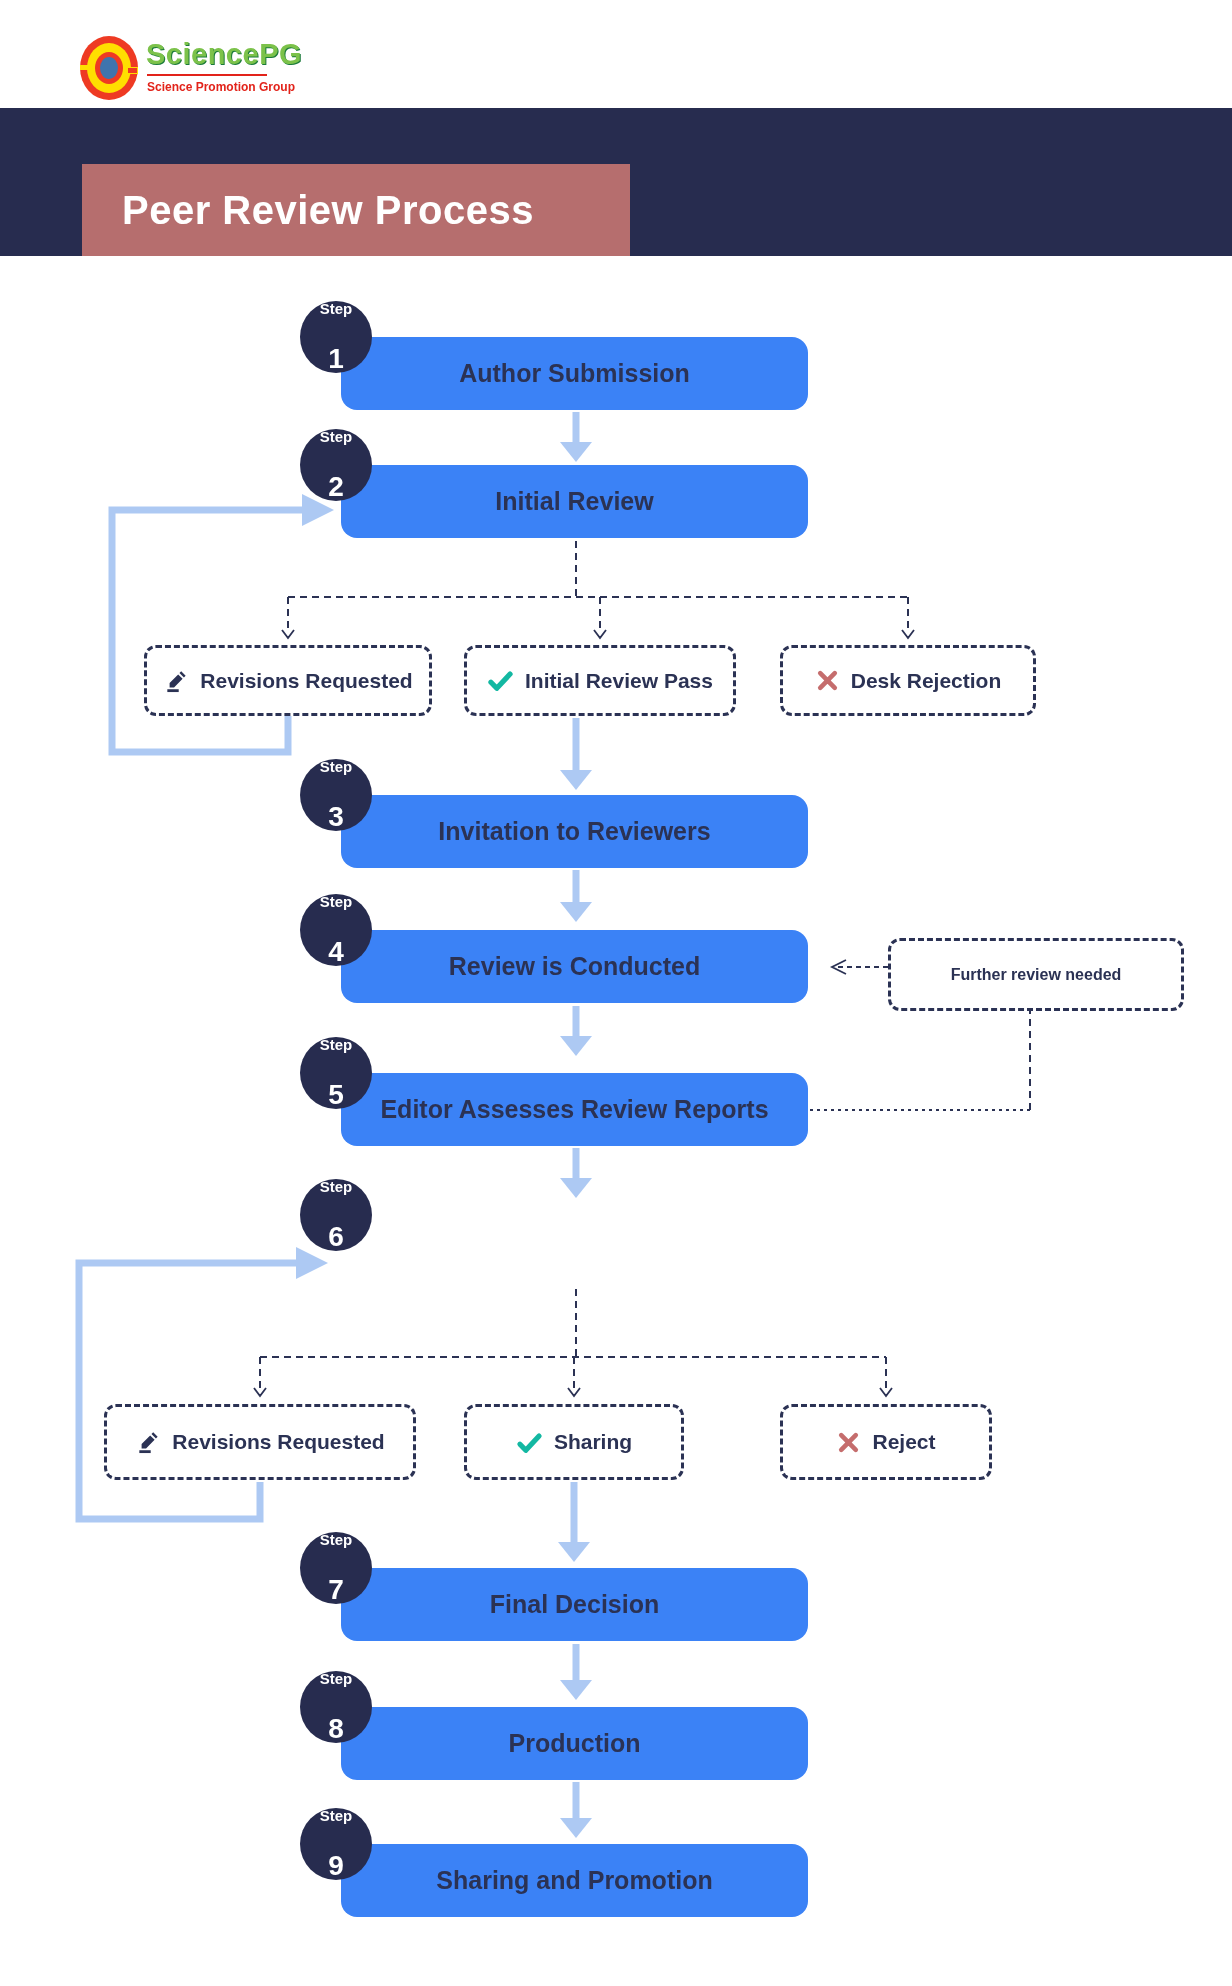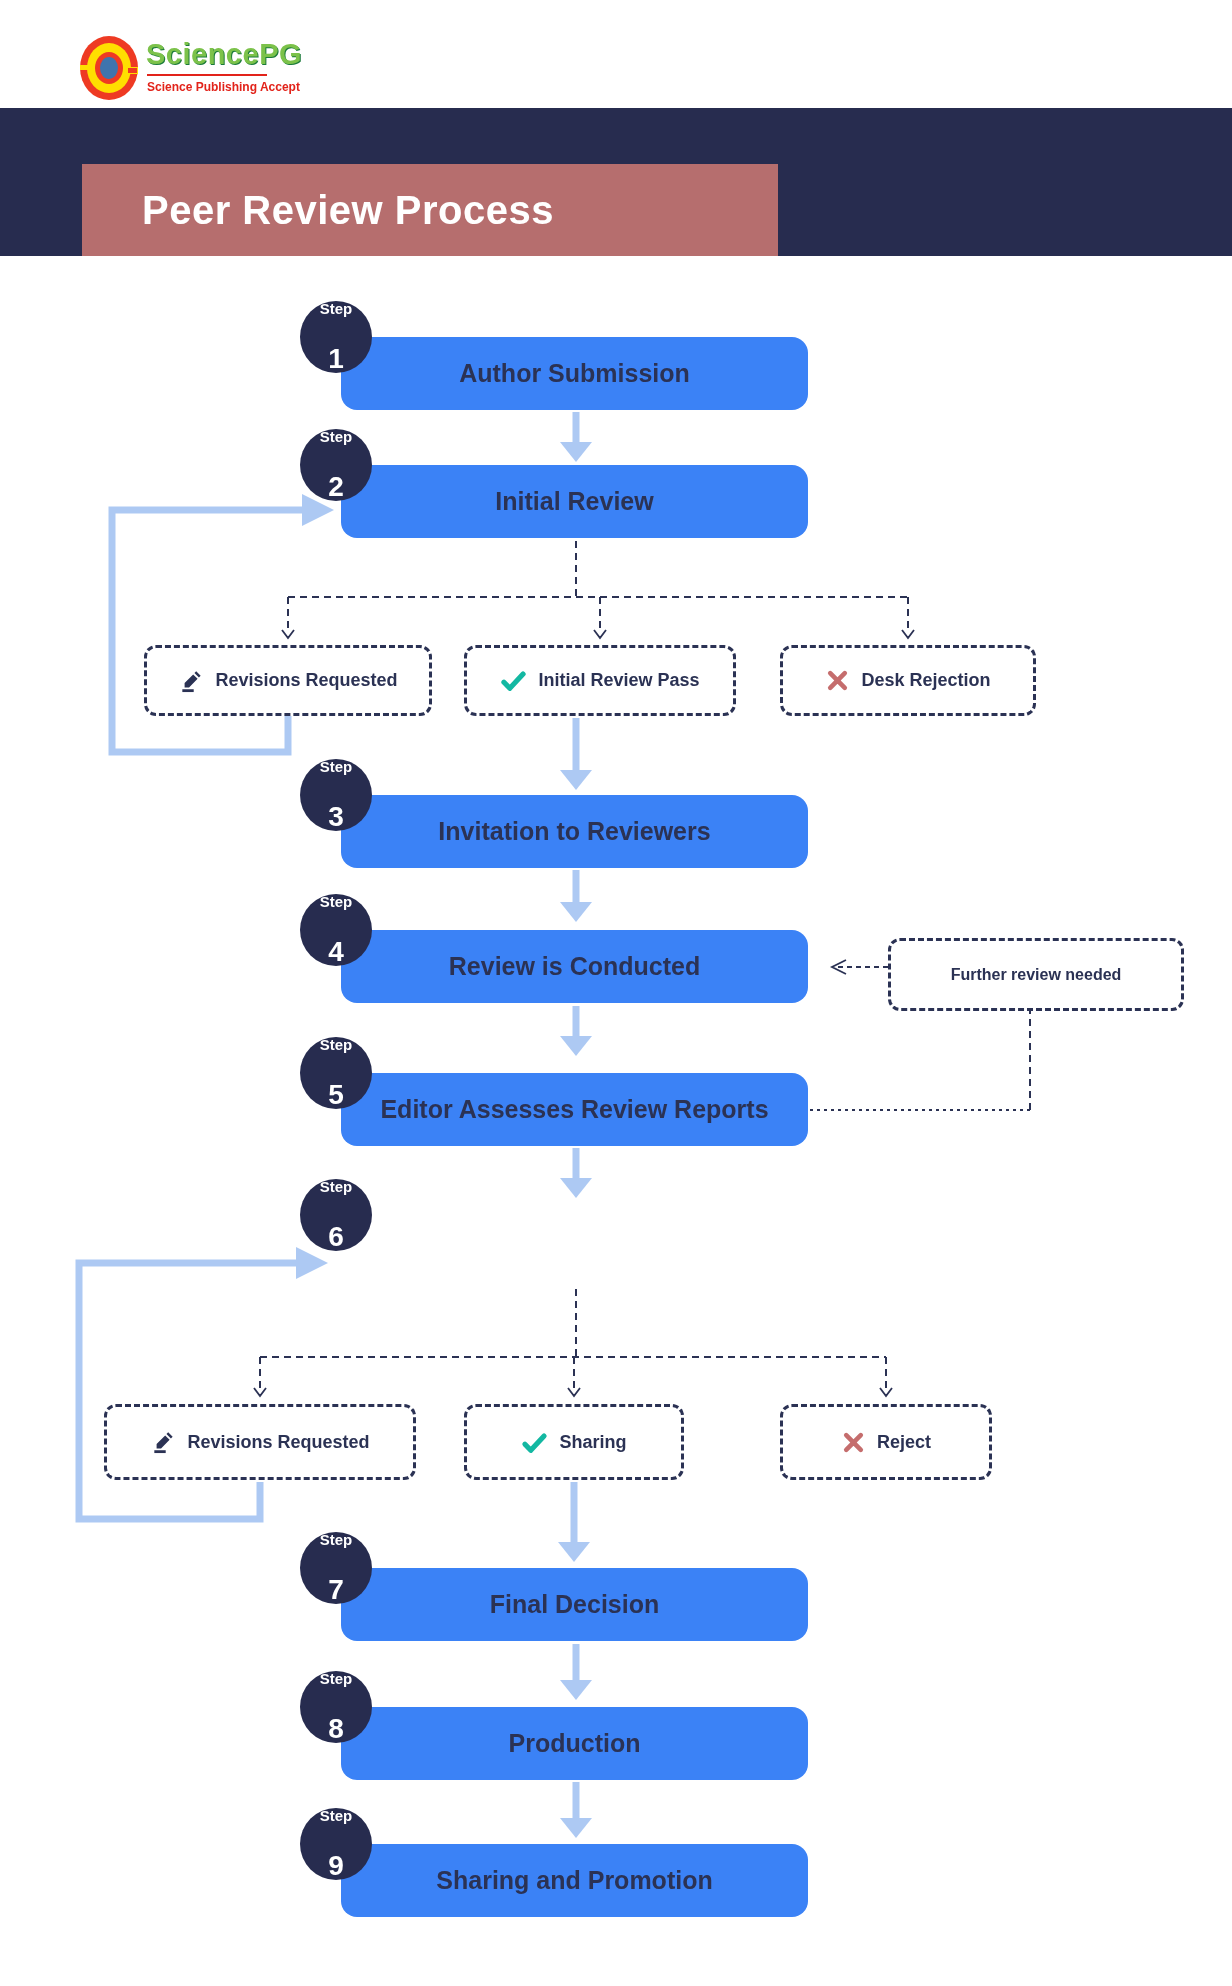--- a/index.html
+++ b/index.html
@@ -1,22 +1,22 @@
 <!DOCTYPE html>
 <html><head>
 <meta charset="utf-8">
 <style>
   html,body{margin:0;padding:0;background:#ffffff;}
   #page{position:relative;width:1232px;height:1986px;background:#ffffff;overflow:hidden;
         font-family:"Liberation Sans","DejaVu Sans",sans-serif;}
 
   
   .navy-band{position:absolute;left:0;top:108px;width:1232px;height:148px;background:#272c4f;}
-  .title-plate{position:absolute;left:82px;top:164px;width:696px;height:92px;background:#b66e6e;
-               display:flex;align-items:center;padding-left:60px;box-sizing:border-box;}
+  .title-plate{position:absolute;left:82px;top:164px;width:548px;height:92px;background:#b66e6e;
+               display:flex;align-items:center;padding-left:40px;box-sizing:border-box;}
   .title-plate h1{margin:0;color:#ffffff;font-size:40px;font-weight:bold;letter-spacing:.5px;}
 
   
   .logo{position:absolute;left:80px;top:14px;width:320px;height:90px;}
   .emblem{position:absolute;left:0;top:22px;width:58px;height:64px;border-radius:50%;background:#ee3a23;}
   .emblem .y{position:absolute;left:7px;top:7px;right:7px;bottom:7px;border-radius:50%;background:#ffdf00;}
   .emblem .r2{position:absolute;left:15px;top:16px;right:15px;bottom:16px;border-radius:50%;background:#ee3a23;}
   .emblem .b{position:absolute;left:20px;top:21px;right:20px;bottom:21px;border-radius:50%;background:#3f74ad;}
   .emblem .bar-l{position:absolute;left:0;top:29px;width:9px;height:5px;background:#ffdf00;}
   .emblem .bar-r{position:absolute;right:0;top:31px;width:9px;height:5px;background:#ee3a23;border:1px solid #ffdf00;}
@@ -30,21 +30,21 @@
        display:flex;align-items:center;justify-content:center;font-size:25px;font-weight:bold;
        color:#2b3254;z-index:2;}
   .step-circle{position:absolute;left:300px;width:72px;height:72px;border-radius:50%;background:#272c4f;
        color:#fff;display:flex;flex-direction:column;align-items:center;justify-content:space-between;
        line-height:1;z-index:3;}
   .step-circle .w{font-size:15px;font-weight:600;margin-bottom:3px;}
   .step-circle .n{font-size:28px;font-weight:bold;}
 
   
   .dbox{position:absolute;box-sizing:border-box;border:3px dashed #2b3254;border-radius:12px;background:#fff;
-        display:flex;align-items:center;justify-content:center;gap:11px;font-size:18px;font-weight:bold;
+        display:flex;align-items:center;justify-content:center;gap:11px;font-size:21px;font-weight:bold;
         color:#2b3254;z-index:2;}
   .dbox svg{flex:0 0 auto;}
 
   
   #wires{position:absolute;left:0;top:0;z-index:1;}
   .blue{stroke:#adc9f3;stroke-width:7;fill:none;}
   .bluehead{fill:#adc9f3;stroke:none;}
   .dash{stroke:#2b3254;stroke-width:2;fill:none;}
   .chev{stroke:#2b3254;stroke-width:1.8;fill:none;}
 </style>
@@ -56,21 +56,21 @@
   <div class="logo">
     <div class="emblem">
       <div class="y"></div>
         <div class="r2"></div>
         <div class="b"></div>
       <div class="bar-l"></div>
         <div class="bar-r"></div>
     </div>
     <div class="logo-name">SciencePG</div>
     <div class="logo-rule"></div>
-    <div class="logo-tag">Science Publishing Accept</div>
+    <div class="logo-tag">Science Promotion Group</div>
   </div>
 
   <div class="navy-band"></div>
   <div class="title-plate">
     <h1>Peer Review Process</h1>
   </div>
 
   <svg id="wires" width="1232" height="1986" viewBox="0 0 1232 1986">
 
     <g>

